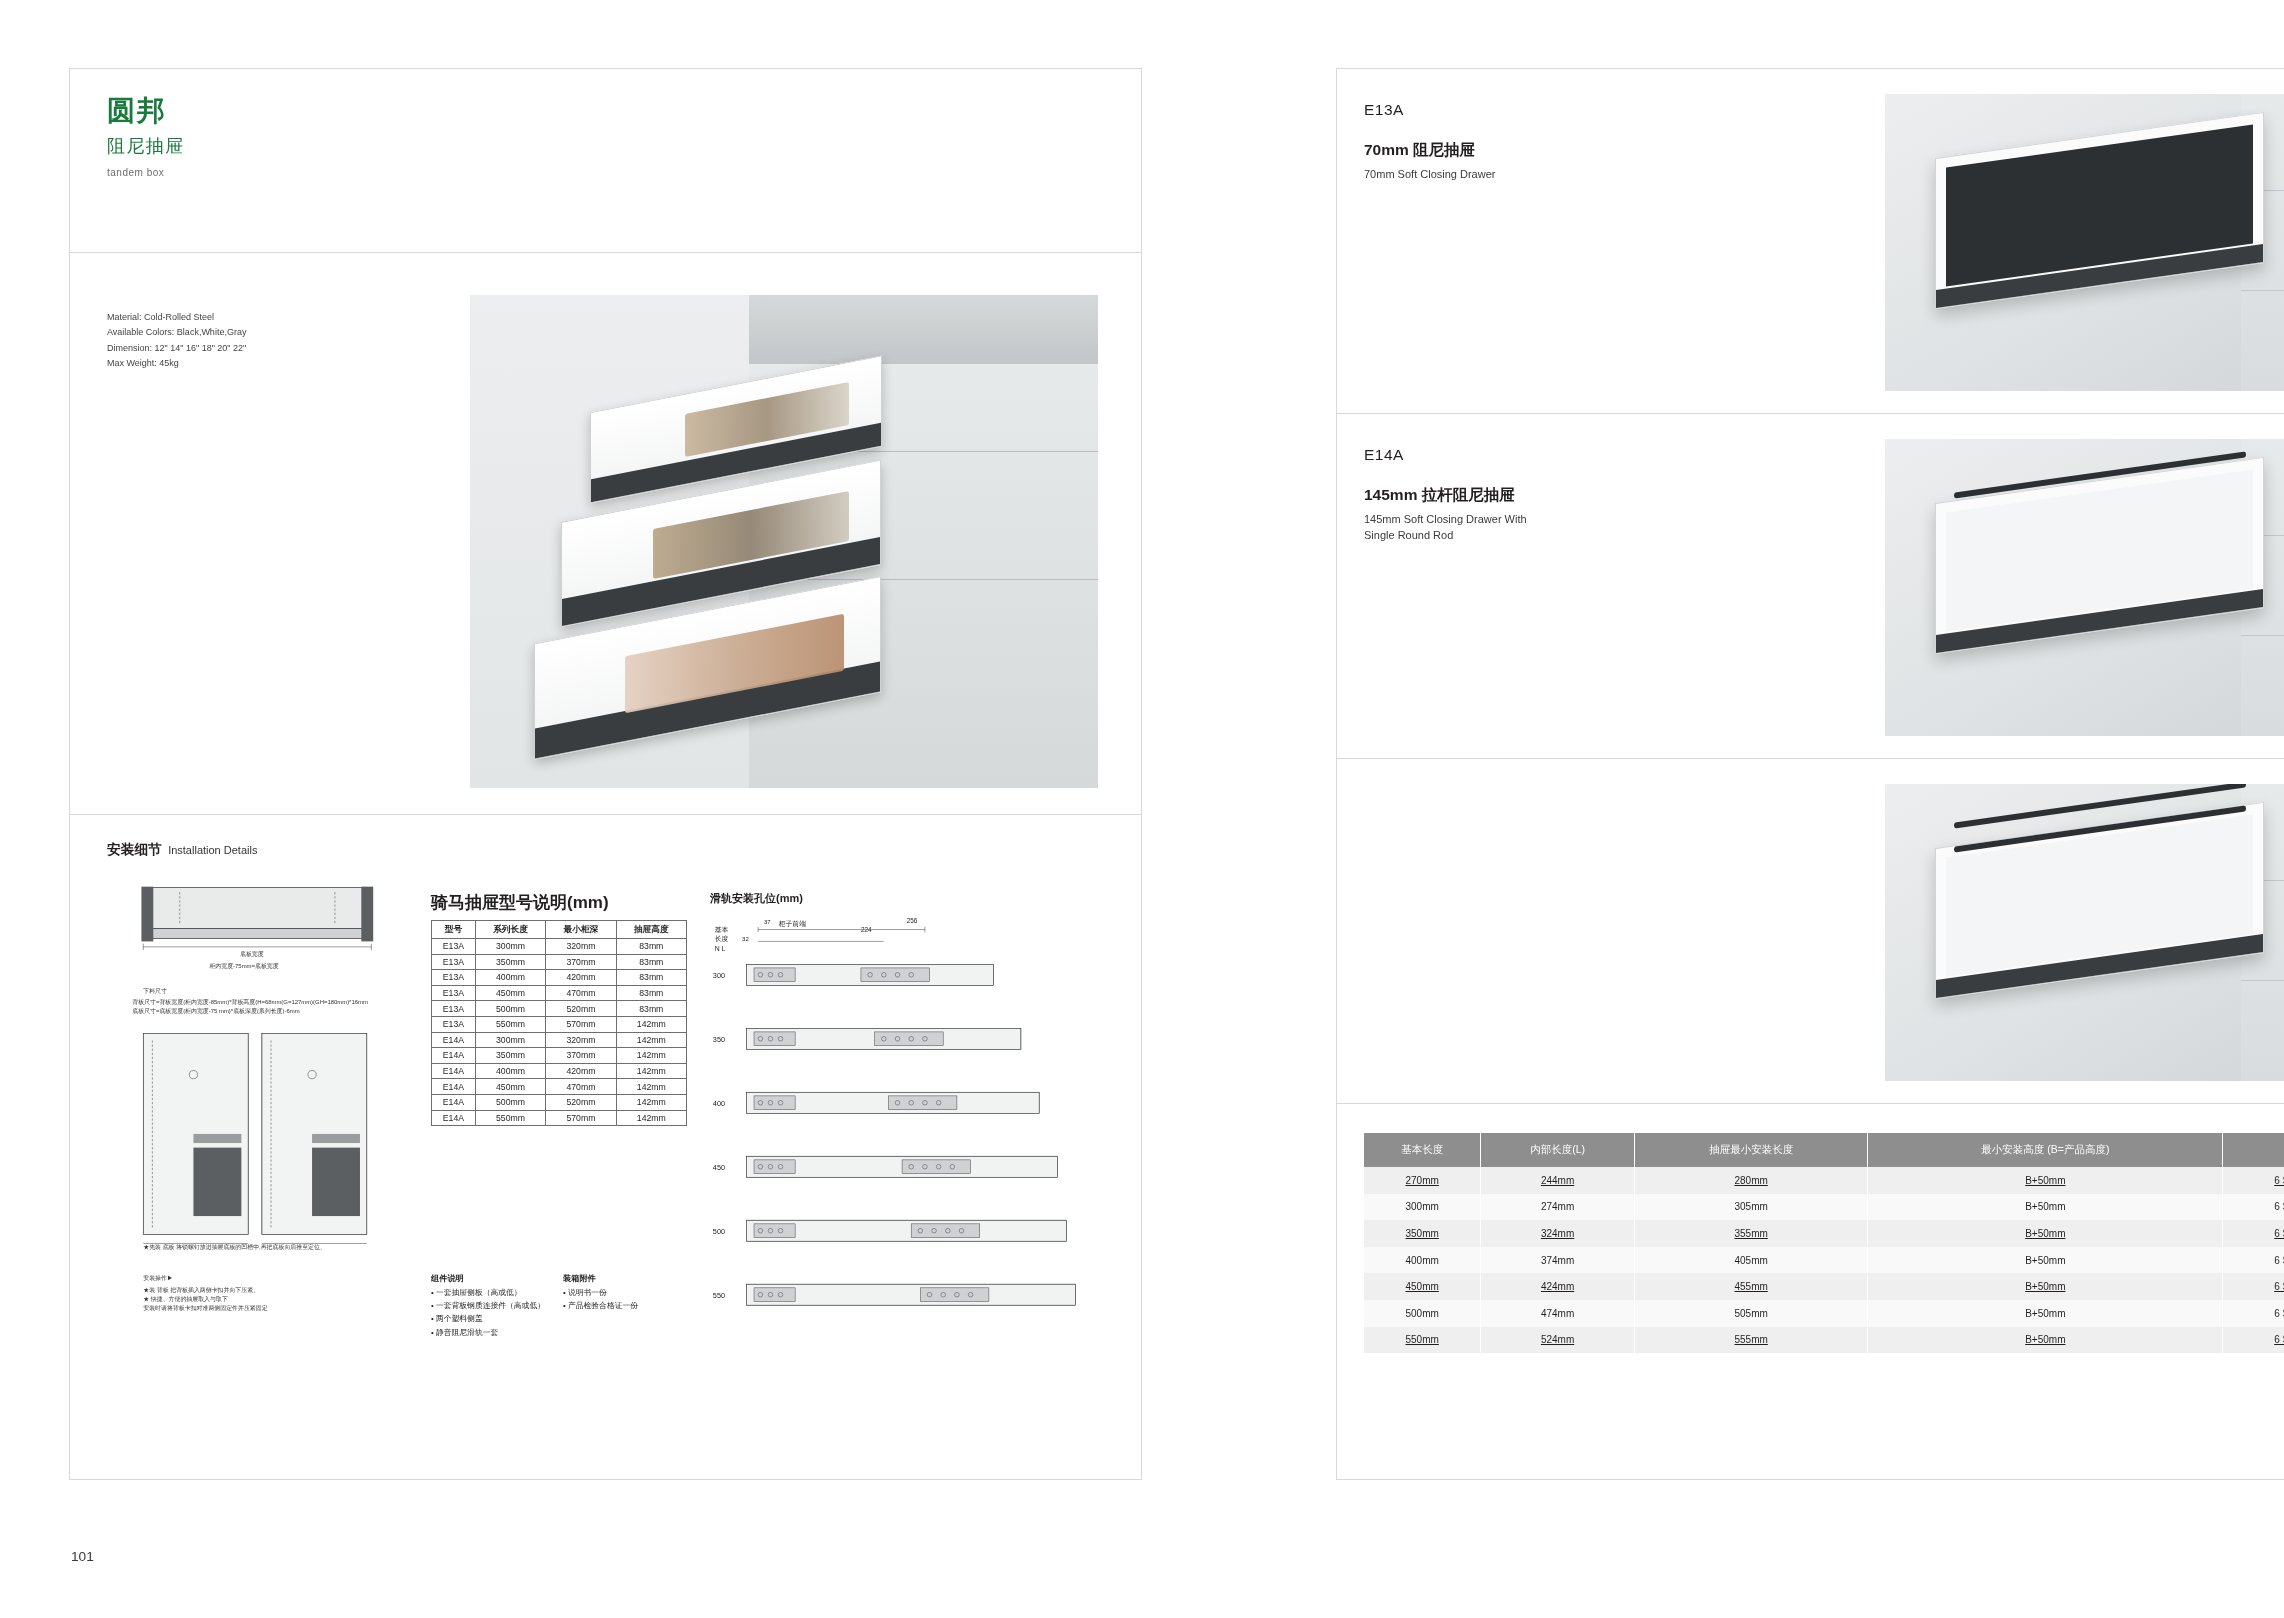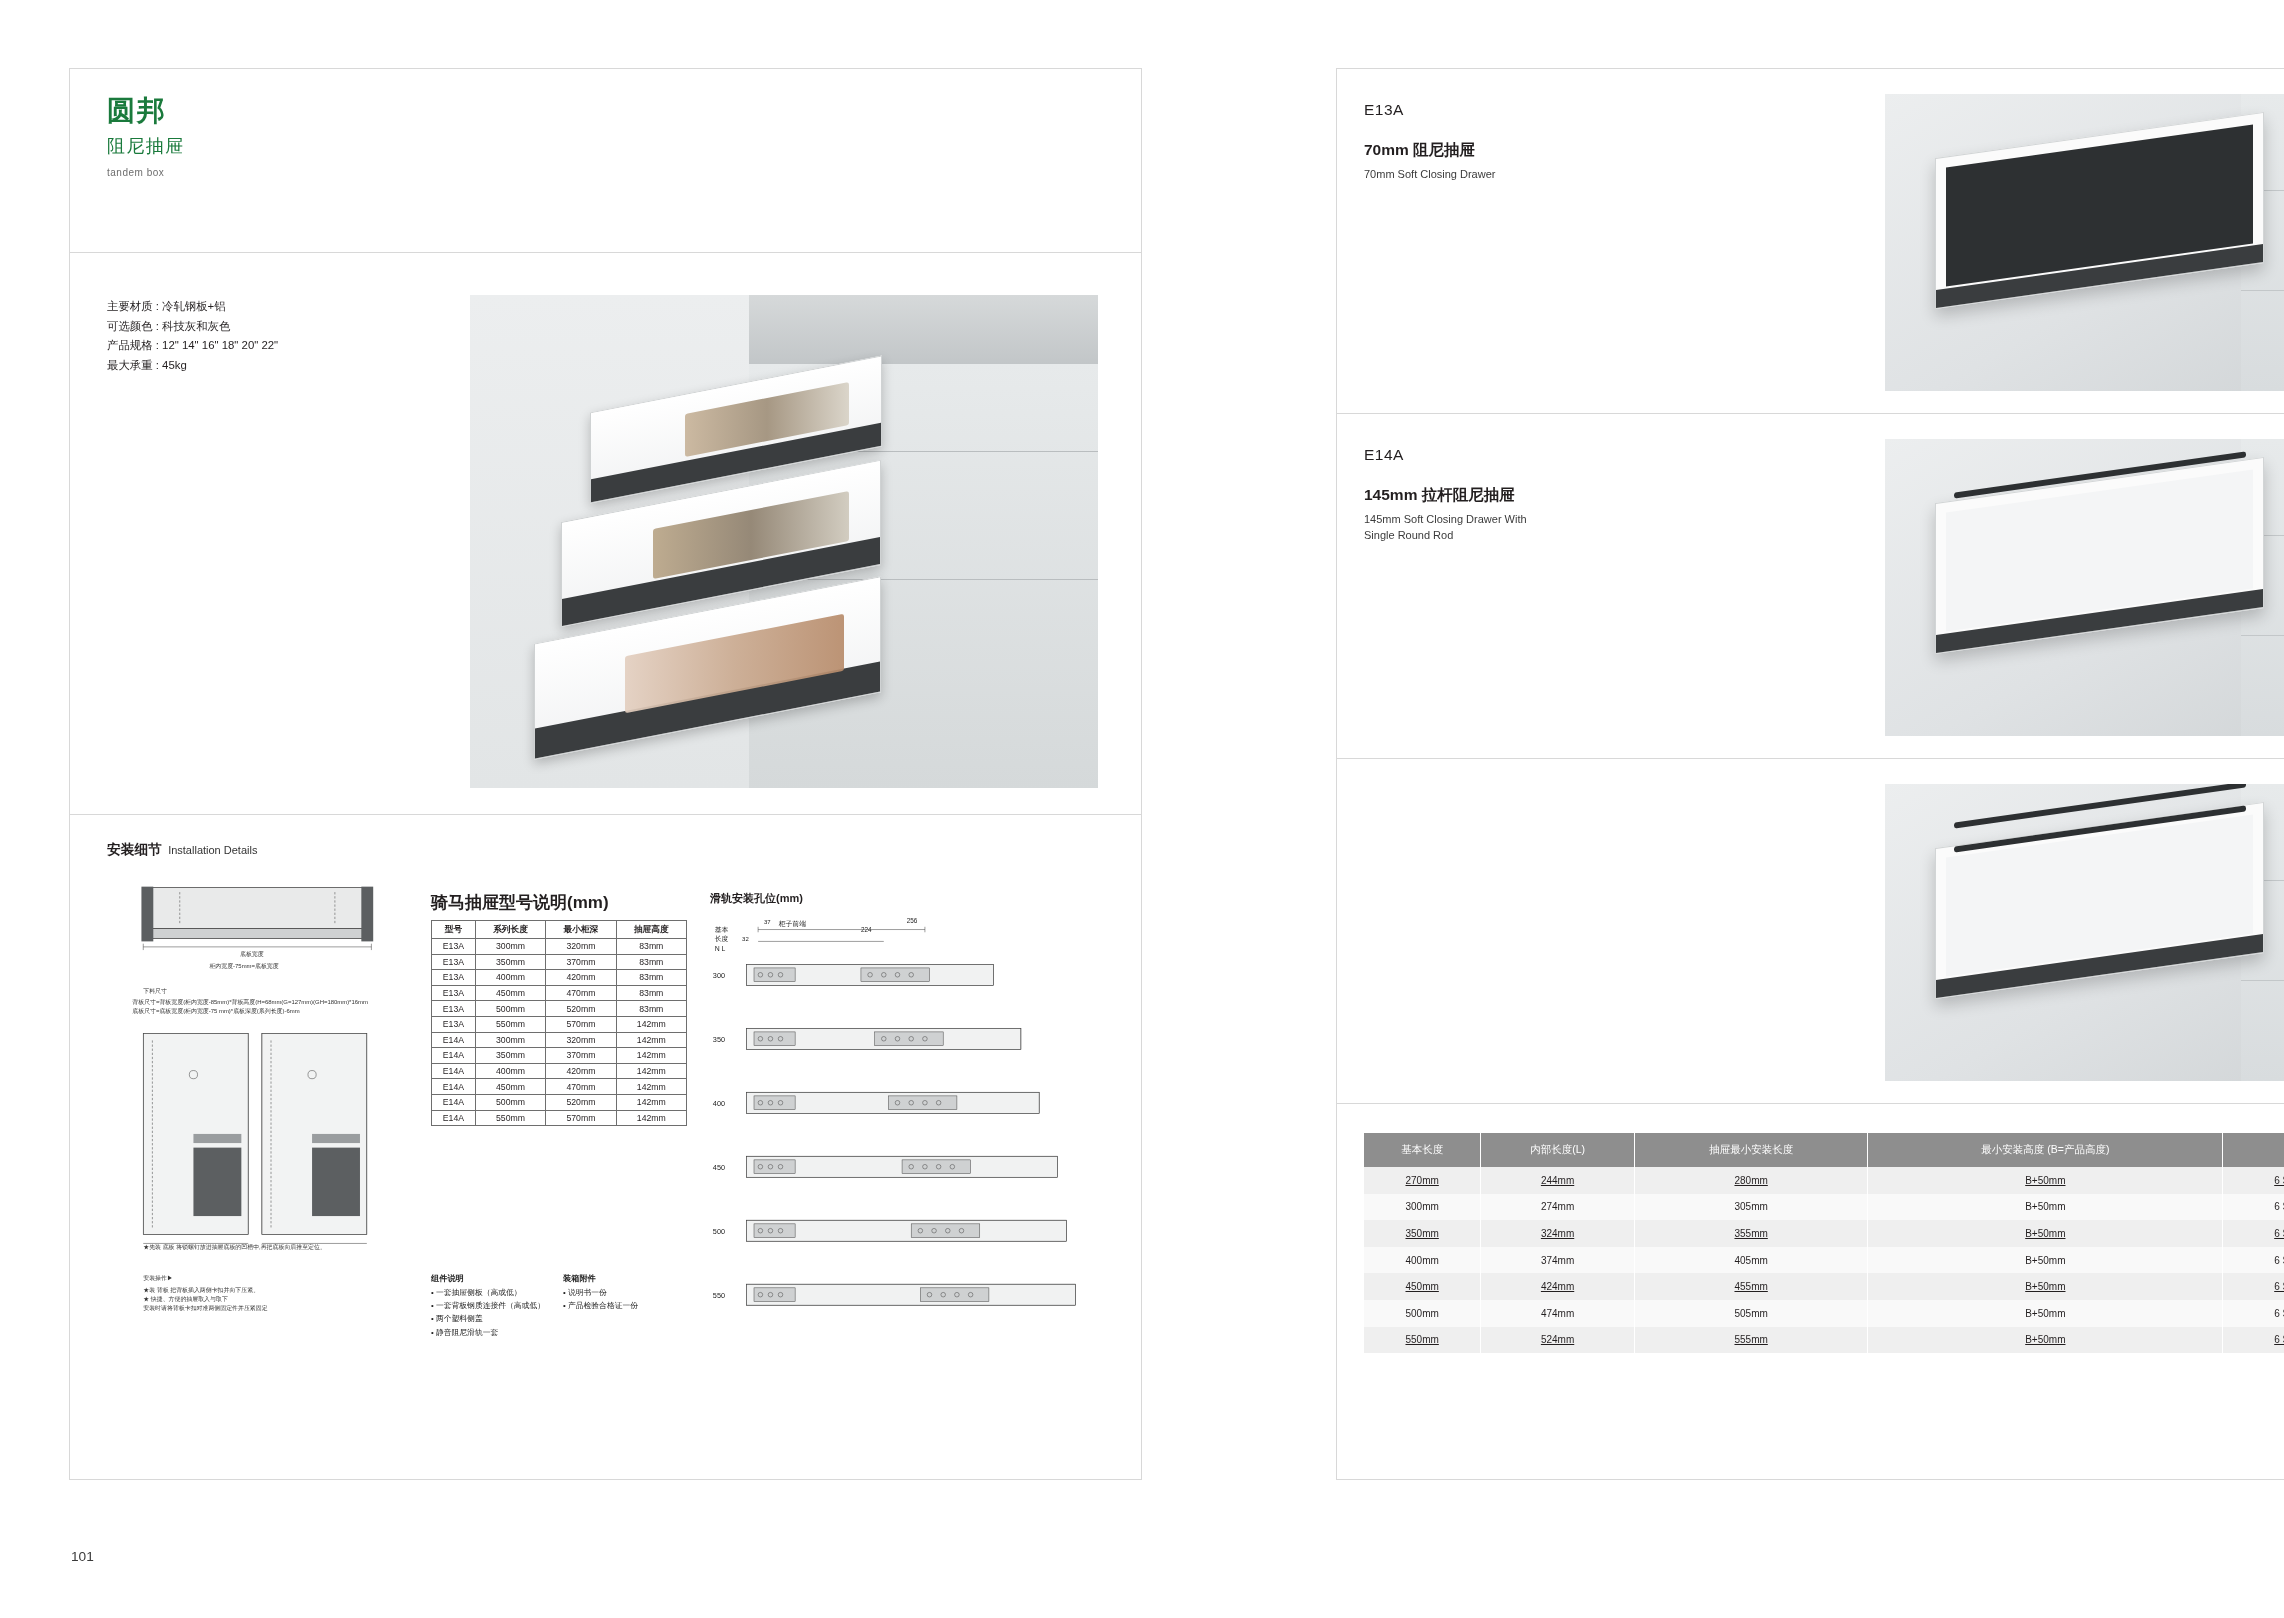--- a/index.html
+++ b/index.html
@@ -156,25 +156,25 @@
 
       <div class="brand-block">
         <div class="brand-cn">圆邦</div>
         <div class="brand-sub">阻尼抽屉</div>
         <div class="brand-en">tandem box</div>
       </div>
 
       <div class="lp-rule rule1"></div>
 
       <div class="spec-block">
-        <div class="spec-cn">
-          <div>主要材质 : 冷轧钢板+铝</div>
-          <div>可选颜色 : 科技灰和灰色</div>
-          <div>产品规格 : 12" 14" 16" 18" 20" 22"</div>
-          <div>最大承重 : 45kg</div>
+        <div class="spec-en">
+          <div>Material: Cold-Rolled Steel</div>
+          <div>Available Colors: Black,White,Gray</div>
+          <div>Dimension: 12" 14" 16" 18" 20" 22"</div>
+          <div>Max Weight: 45kg</div>
         </div>
       </div>
 
       <div class="hero-img">
         <div class="hero-wallL"></div>
         <div class="hero-counter"></div>
         <div class="hero-body"></div>
         <div class="hero-dr hero-dr1">
           <div class="inner"></div>
             <div class="darkband"></div>

